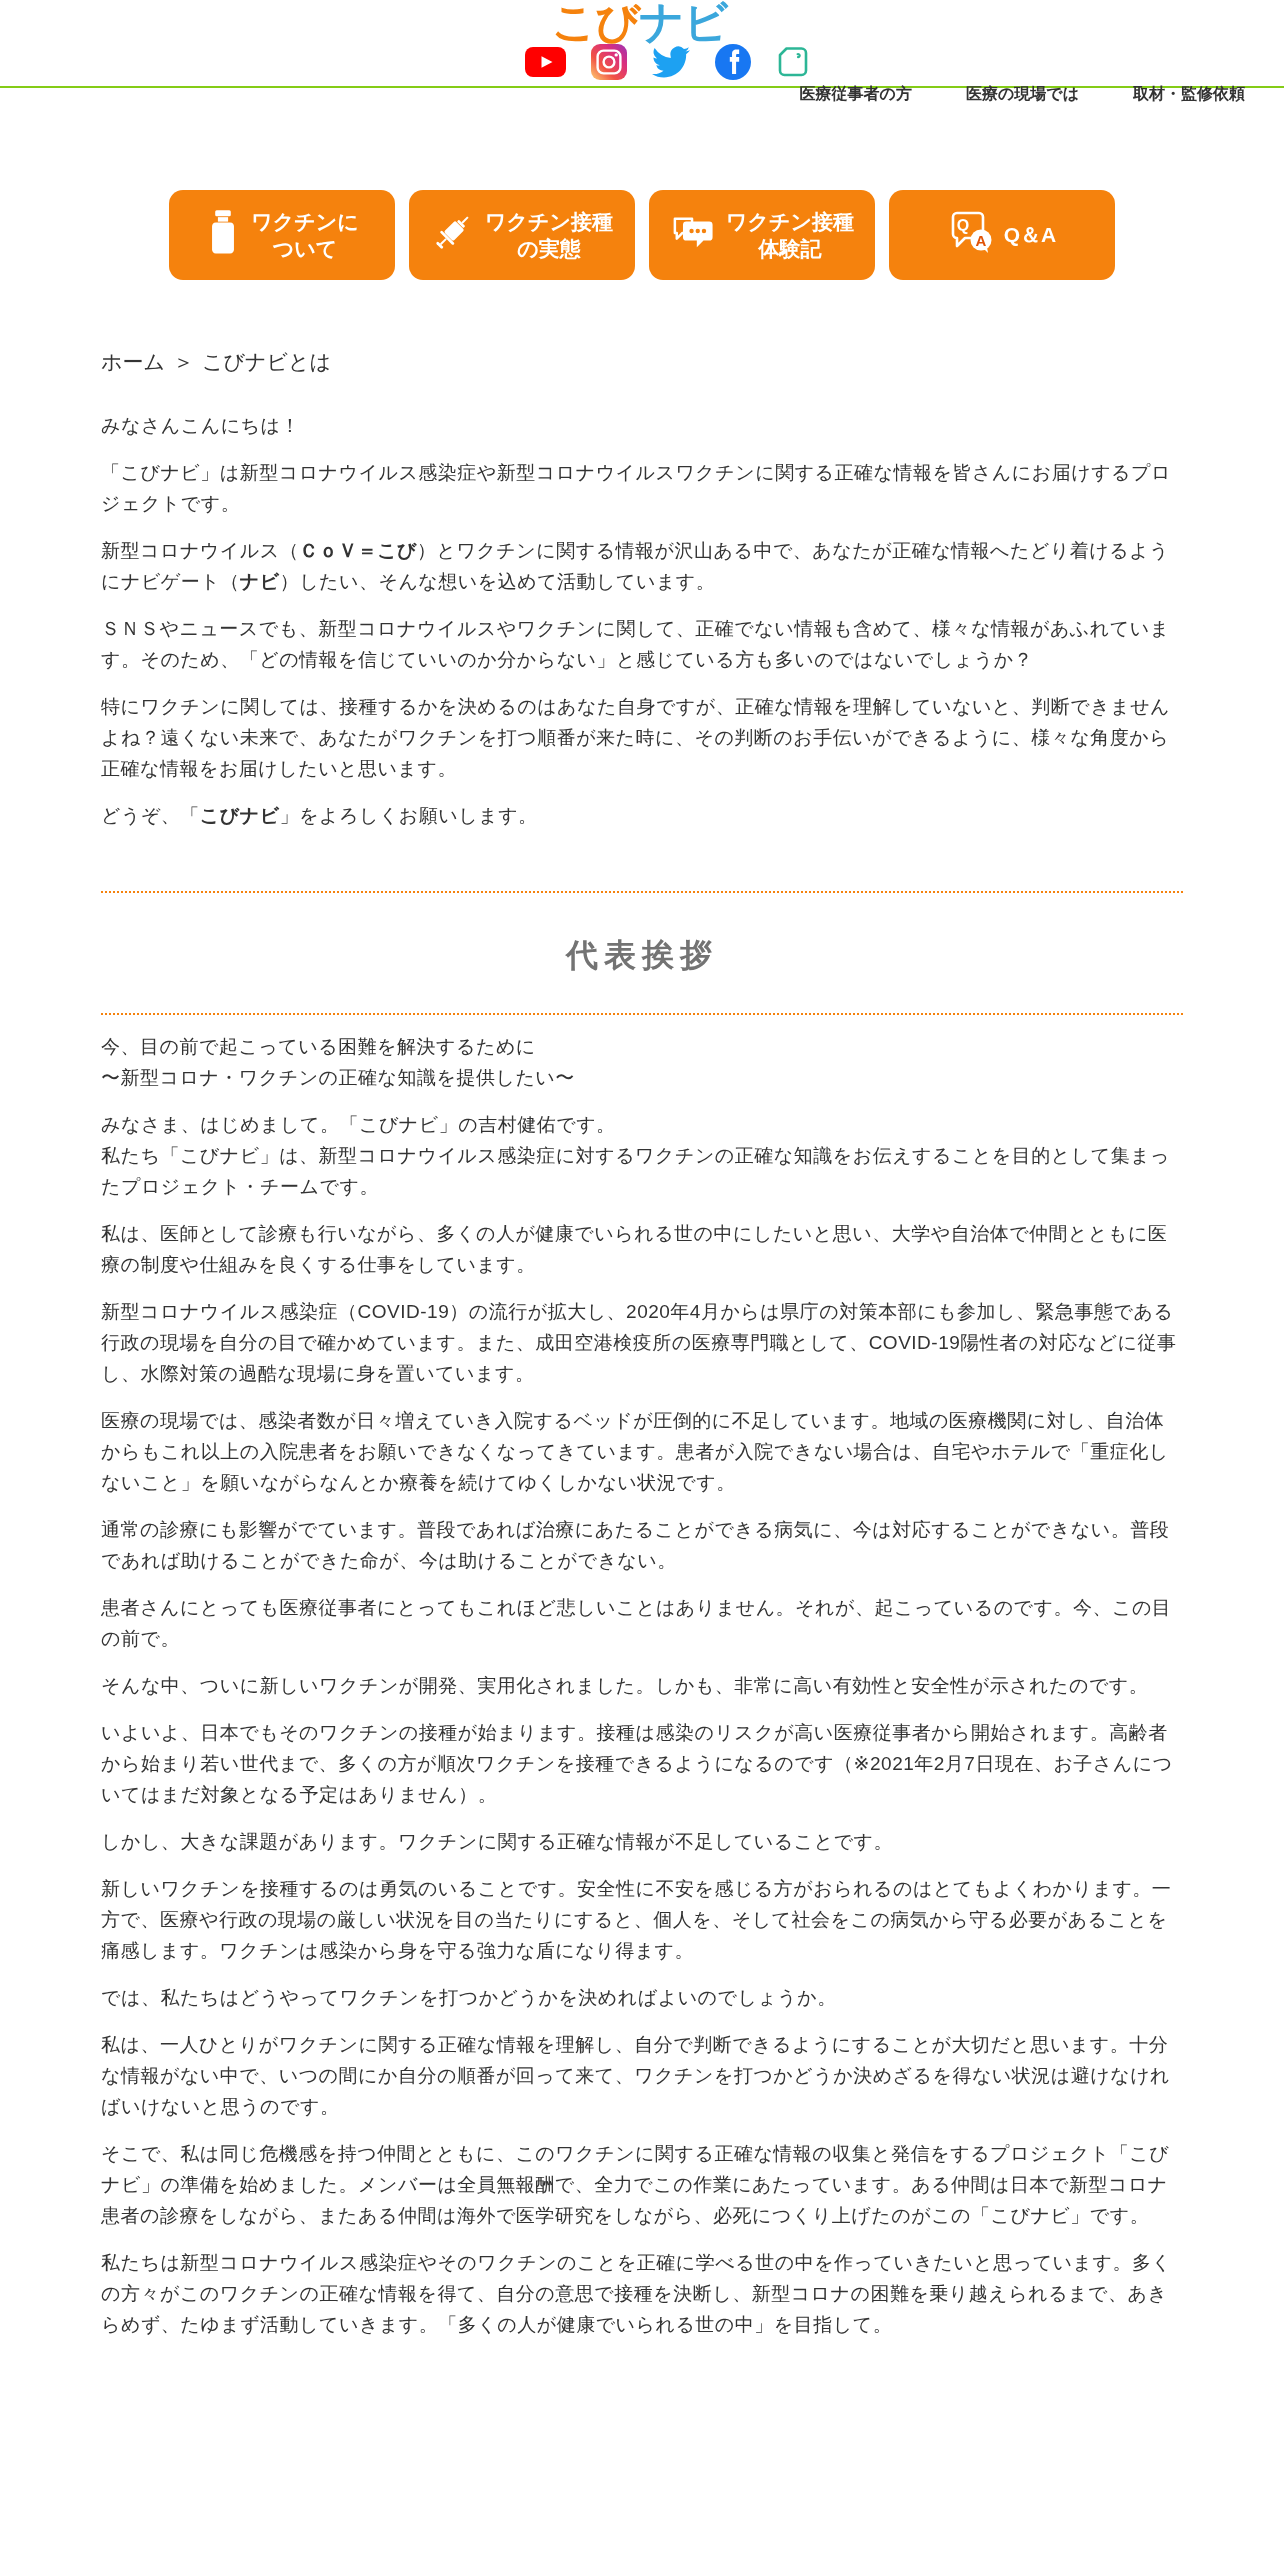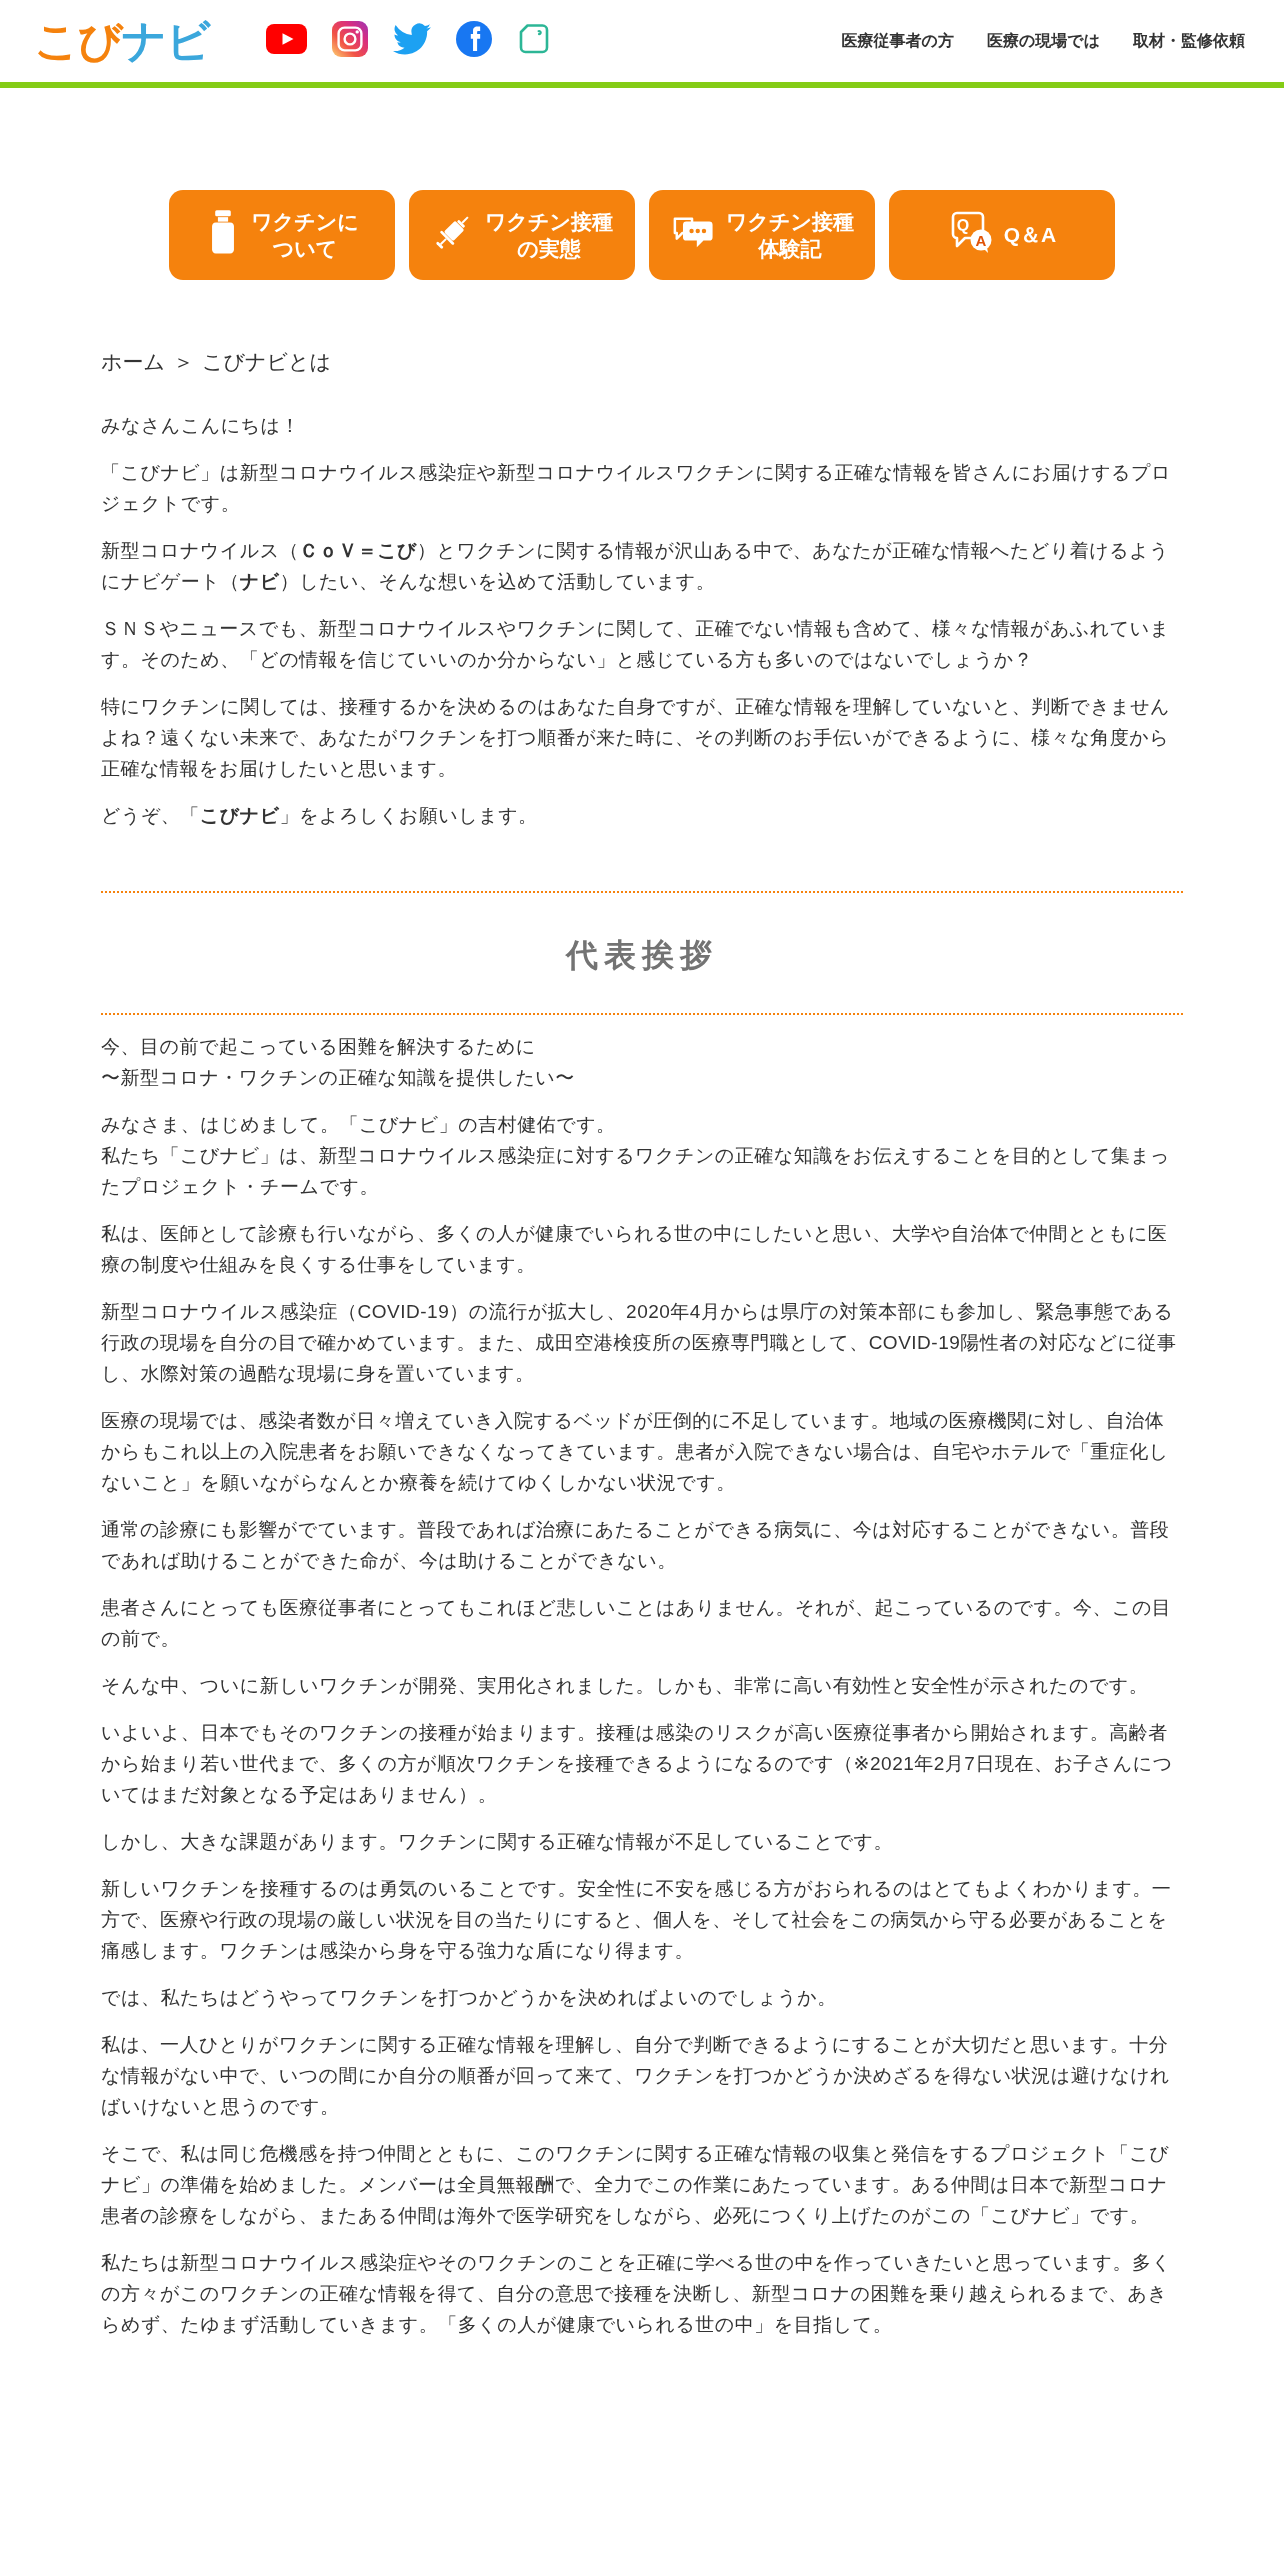--- a/index.html
+++ b/index.html
@@ -4,31 +4,32 @@
 <style>
   * { box-sizing: border-box; }
   html,body { margin:0; padding:0; }
   body {
     width:1284px; height:2568px; overflow:hidden;
     background:#ffffff; color:#333333;
     font-family:"Liberation Sans","DejaVu Sans",sans-serif;
   }
   
   .site-header {
-    height:88px; border-bottom:6px solid #84cc16;
+    height:88px; border-bottom:2px solid #84cc16;
     display:flex; align-items:center;
     padding:0 39px 0 34px;
     background:#fff;
+    flex-direction:column;
   }
   .logo { text-decoration:none; font-weight:900; font-size:44px; letter-spacing:-1px; line-height:1; display:flex; }
   .logo-kobi { color:#F5820D; }
   .logo-navi { color:#3BA7DC; }
   .social { display:flex; align-items:center; gap:25px; margin-left:56px; }
   .social a { display:flex; align-items:center; }
-  .header-nav { margin-left:auto; display:flex; gap:33px; }
+  .header-nav { margin-left:auto; display:flex; gap:54px; }
   .header-nav a { color:#333; text-decoration:none; font-weight:bold; font-size:16px; }
   
   .btn-row { display:flex; justify-content:center; gap:14px; margin-top:102px; }
   .cta {
     width:226px; height:90px; background:#F5820D; border-radius:14px;
     color:#fff; text-decoration:none;
     display:flex; align-items:center; justify-content:center; gap:10px;
     font-weight:bold; font-size:21px; line-height:1.3;
   }
   .cta-label { white-space:pre-line; text-align:center; }

